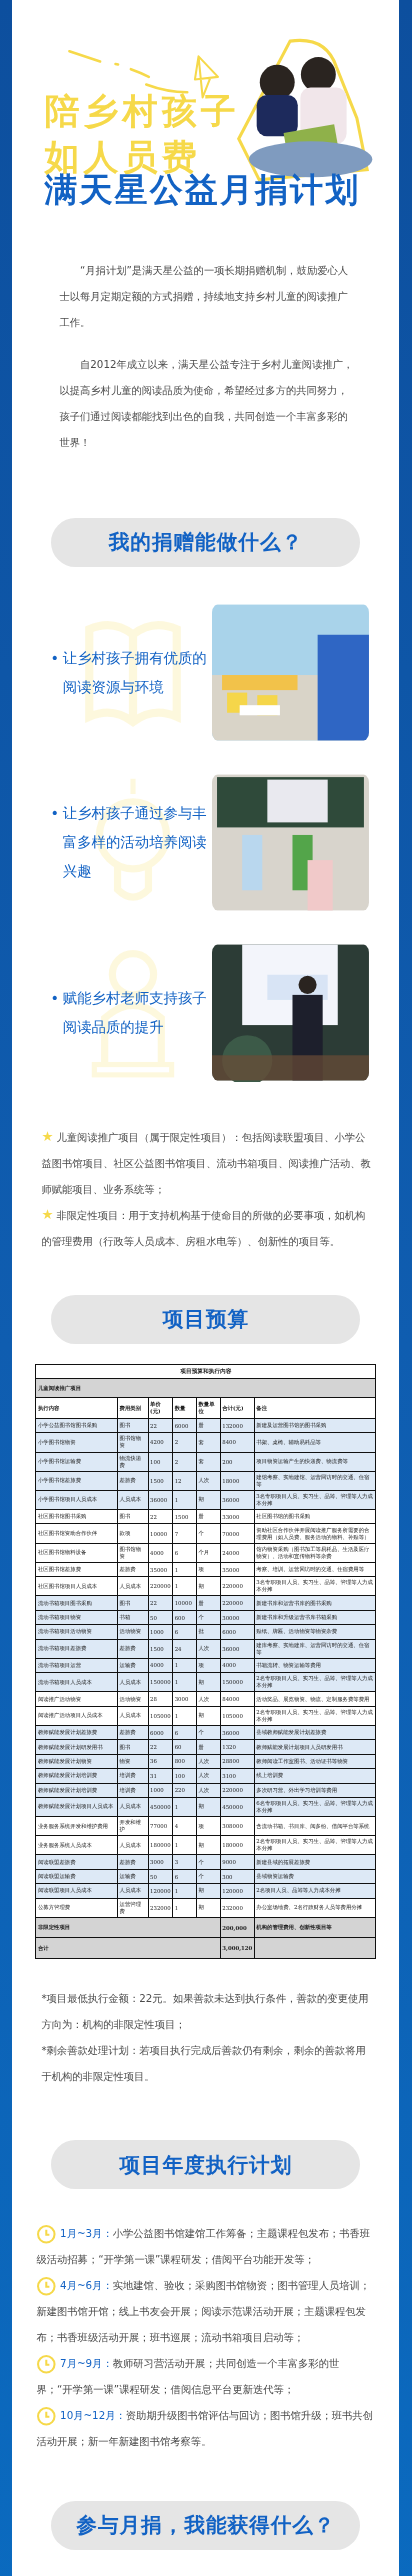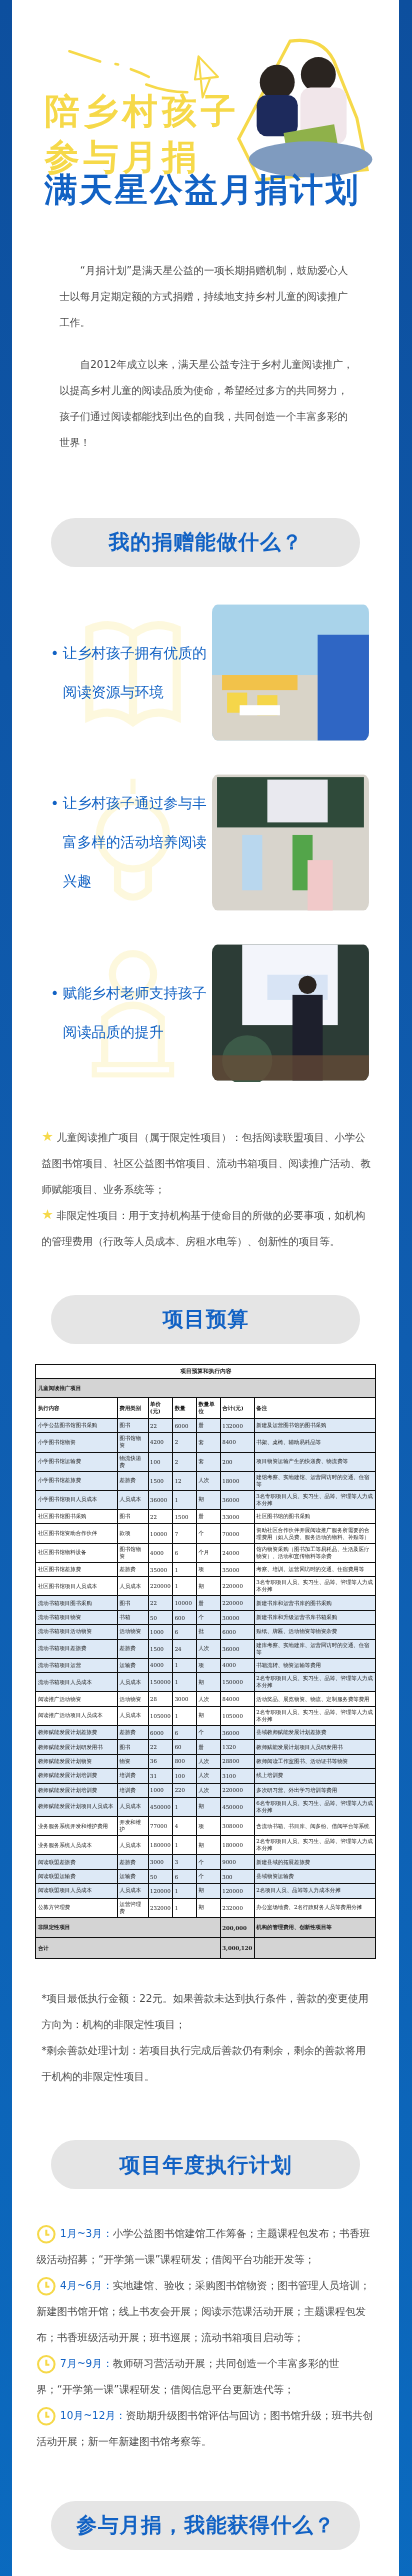--- a/index.html
+++ b/index.html
@@ -14,21 +14,21 @@
   .hero .kids { position: absolute; left: 216px; top: 36px; width: 155px; height: 149px; }
   .hero .main-title { position: absolute; left: 32px; top: 168px; color: #1262c4; font-weight: bold; font-size: 33px; letter-spacing: 2.1px; }
 
   .intro { padding: 14.4px 26px 26px 31px; color: #4a4a4a; font-size: 10.3px; line-height: 26px; text-indent: 2em; }
   .intro p { margin: 16px; }
 
   .pill { margin: 20.6px auto 0; width: 309px; height: 49px; border-radius: 25px; background: #e5e5e5; display: flex; align-items: center; justify-content: center; color: #1262c4; font-weight: bold; font-size: 20.6px; letter-spacing: 1px; }
 
   .benefit-row { display: flex; align-items: center; height: 170px; padding: 0 20.6px 0 38px; position: relative; }
   .benefit-row .bg-icon { position: absolute; left: 72px; top: 50%; transform: translateY(-50%); opacity: 0.18; }
-  .benefit-row .txt { width: 165px; color: #1262c4; font-size: 14.4px; line-height: 39px; position: relative; padding-left: 12.4px; }
+  .benefit-row .txt { width: 165px; color: #1262c4; font-size: 14.4px; line-height: 29px; position: relative; padding-left: 12.4px; }
   .benefit-row .txt::before { content: "•"; position: absolute; left: 0; top: 0; font-size: 14.4px; }
   .benefit-row .photo { width: 161px; height: 139px; border-radius: 9.3px; margin-left: auto; margin-right: 10.3px; overflow: hidden; }
 
   .choose { padding: 26px 26px 20.6px 29px; color: #4a4a4a; font-size: 10.3px; line-height: 26px; }
   .choose .lead { font-size: 11.3px; }
   .star { color: #f6d94a; font-size: 13.4px; margin-right: 3.1px; }
 
   .budget-wrap { padding: 20.6px 23px 10.3px; }
   table.budget { width: 100%; border-collapse: collapse; border: 1.5px solid #111; font-family: "DejaVu Serif", "Liberation Serif", serif; font-size: 5.4px; color: #222; }
   table.budget td { border: 0.5px solid #111; padding: 2.1px 1.5px; height: 14.4px; vertical-align: middle; }
@@ -64,21 +64,21 @@
   <section class="hero">
     <svg class="plane" width="185" height="82" viewBox="0 0 360 160">
       <path d="M10 20 Q40 30 70 40" stroke="#f6d94a" stroke-width="5" fill="none" stroke-linecap="round"></path>
       <path d="M100 45 L105 46" stroke="#f6d94a" stroke-width="5" stroke-linecap="round"></path>
       <path d="M130 55 Q150 62 165 70" stroke="#f6d94a" stroke-width="5" fill="none" stroke-linecap="round"></path>
       <path d="M160 85 Q200 100 240 100" stroke="#f6d94a" stroke-width="5" fill="none" stroke-linecap="round"></path>
       <path d="M262 30 L300 70 L255 75 Z M262 30 L270 110 L285 72" stroke="#f6d94a" stroke-width="4" fill="none" stroke-linejoin="round"></path>
     </svg>
     <div class="slogan">
       <div>陪乡村孩子</div>
-      <div>参与月捐</div>
+      <div>如人员费</div>
     </div>
     <svg class="kids" viewBox="0 0 300 290">
       <path d="M120 10 Q190 0 210 60 L250 160 L270 260 L60 280 L20 200 Z" fill="none" stroke="#f6d94a" stroke-width="6"></path>
       <circle cx="95" cy="90" r="34" fill="#2a2420"></circle>
       <rect x="55" y="115" width="80" height="80" rx="20" fill="#1d2a5c"></rect>
       <circle cx="175" cy="75" r="34" fill="#2a2420"></circle>
       <rect x="140" y="100" width="90" height="110" rx="20" fill="#f1e6ea"></rect>
       <rect x="110" y="180" width="100" height="40" fill="#8fb14a" transform="rotate(-10 160 200)"></rect>
       <ellipse cx="160" cy="240" rx="120" ry="35" fill="#7f9bbf"></ellipse>
     </svg>

